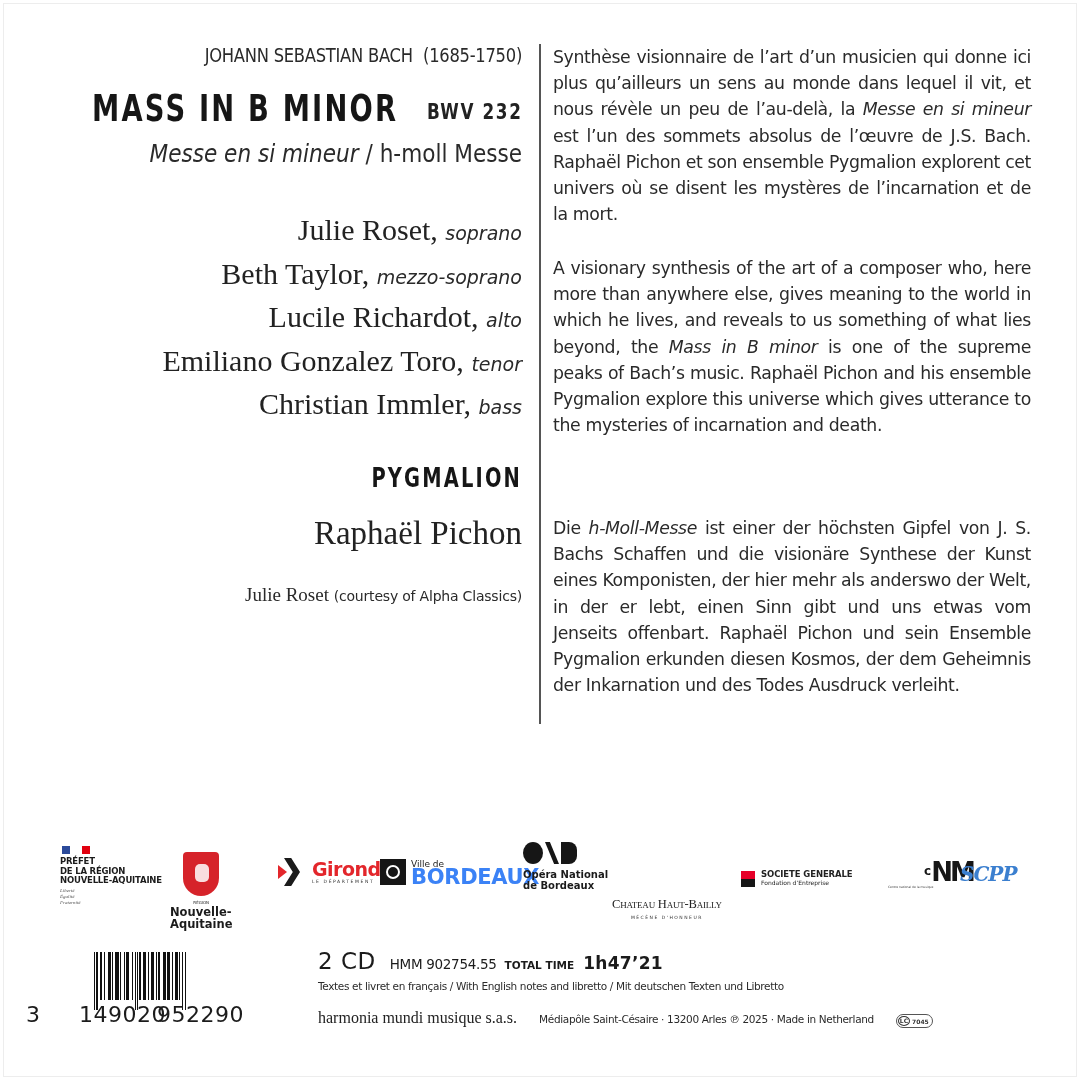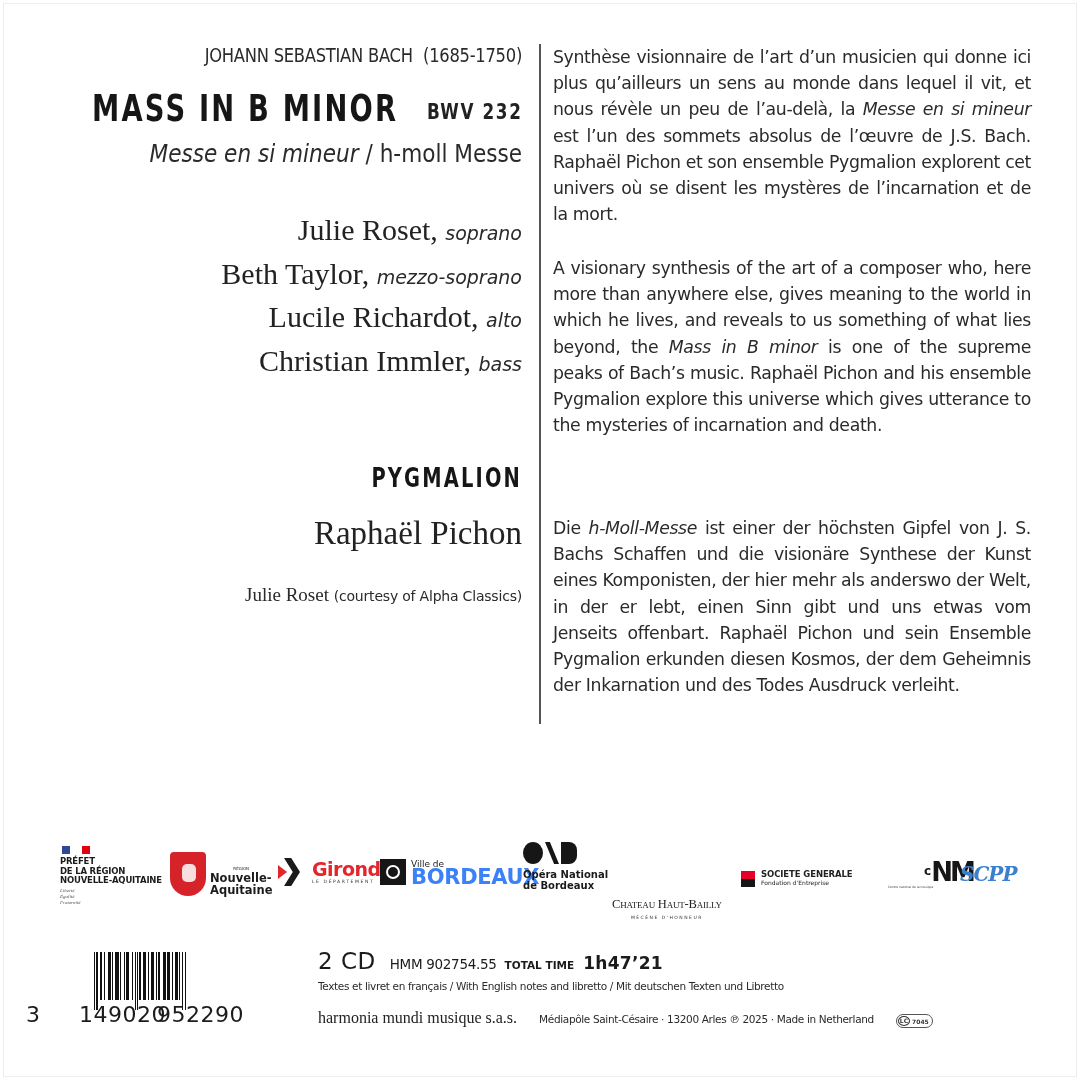--- a/index.html
+++ b/index.html
@@ -38,21 +38,21 @@
 
   
   .logos { position: absolute; left: 60px; top: 840px; width: 975px; height: 75px; }
   .logo { position: absolute; }
   .prefet { left: 0; top: 6px; }
   .prefet .flag { display: flex; gap: 2px; margin-left: 2px; }
   .prefet .flag span { width: 8px; height: 8px; display: inline-block; }
   .prefet .txt { font-family: "DejaVu Sans", sans-serif; font-weight: bold; font-size: 8.5px; line-height: 9.5px; color: #1b1b1b; margin-top: 3px; letter-spacing: -0.2px; }
   .prefet .motto { font-family: "Liberation Serif", serif; font-style: italic; font-size: 5px; line-height: 6px; color: #555; margin-top: 2px; }
 
-  .na { left: 110px; top: 12px; display: flex; align-items: flex-end; gap: 4px; }
+  .na { left: 110px; top: 12px; display: flex; align-items: center; gap: 4px; flex-direction: column; }
   .na .shield { width: 36px; height: 44px; background: #d6232a; border-radius: 4px 4px 18px 18px; position: relative; }
   .na .shield::after { content: ""; position: absolute; left: 12px; top: 12px; width: 14px; height: 18px; background: #fff; border-radius: 5px; opacity: 0.85; }
   .na .t { font-family: "DejaVu Sans", sans-serif; font-weight: bold; font-size: 11.5px; line-height: 12px; color: #1b1b1b; }
   .na .t small { display: block; font-size: 4px; line-height: 6px; font-weight: normal; text-align: center; }
 
   .gironde { left: 218px; top: 18px; display: flex; align-items: center; gap: 12px; }
   .gironde .chev { width: 22px; height: 28px; position: relative; }
   .gironde .chev .a { position: absolute; left: 0; top: 7px; width: 0; height: 0; border-top: 7px solid transparent; border-bottom: 7px solid transparent; border-left: 9px solid #e3262b; }
   .gironde .chev .b { position: absolute; left: 6px; top: 0; width: 16px; height: 28px; background: #1b1b1b; clip-path: polygon(0 0, 45% 0, 100% 50%, 45% 100%, 0 100%, 55% 50%); }
   .gironde .name { font-family: "DejaVu Sans", sans-serif; font-weight: bold; font-size: 19px; color: #e3262b; line-height: 19px; letter-spacing: -0.5px; }
@@ -127,20 +127,21 @@
 </div>
 
 <div class="left subtitle">
   <em>Messe en si mineur</em><span> / </span><span>h-moll Messe</span>
 </div>
 
 <div class="left soloists">
   <div class="soloist"><span>Julie Roset, </span><span class="role">soprano</span></div>
   <div class="soloist"><span>Beth Taylor, </span><span class="role">mezzo-soprano</span></div>
   <div class="soloist"><span>Lucile Richardot, </span><span class="role">alto</span></div>
+  <div class="soloist"><span>Emiliano Gonzalez Toro, </span><span class="role">tenor</span></div>
   <div class="soloist"><span>Christian Immler, </span><span class="role">bass</span></div>
 </div>
 
 <div class="left ensemble">PYGMALION</div>
 <div class="left conductor">Raphaël Pichon</div>
 <div class="left courtesy">
   <span>Julie Roset </span><span class="note">(courtesy of Alpha Classics)</span>
 </div>
 
 <div class="divider"></div>

